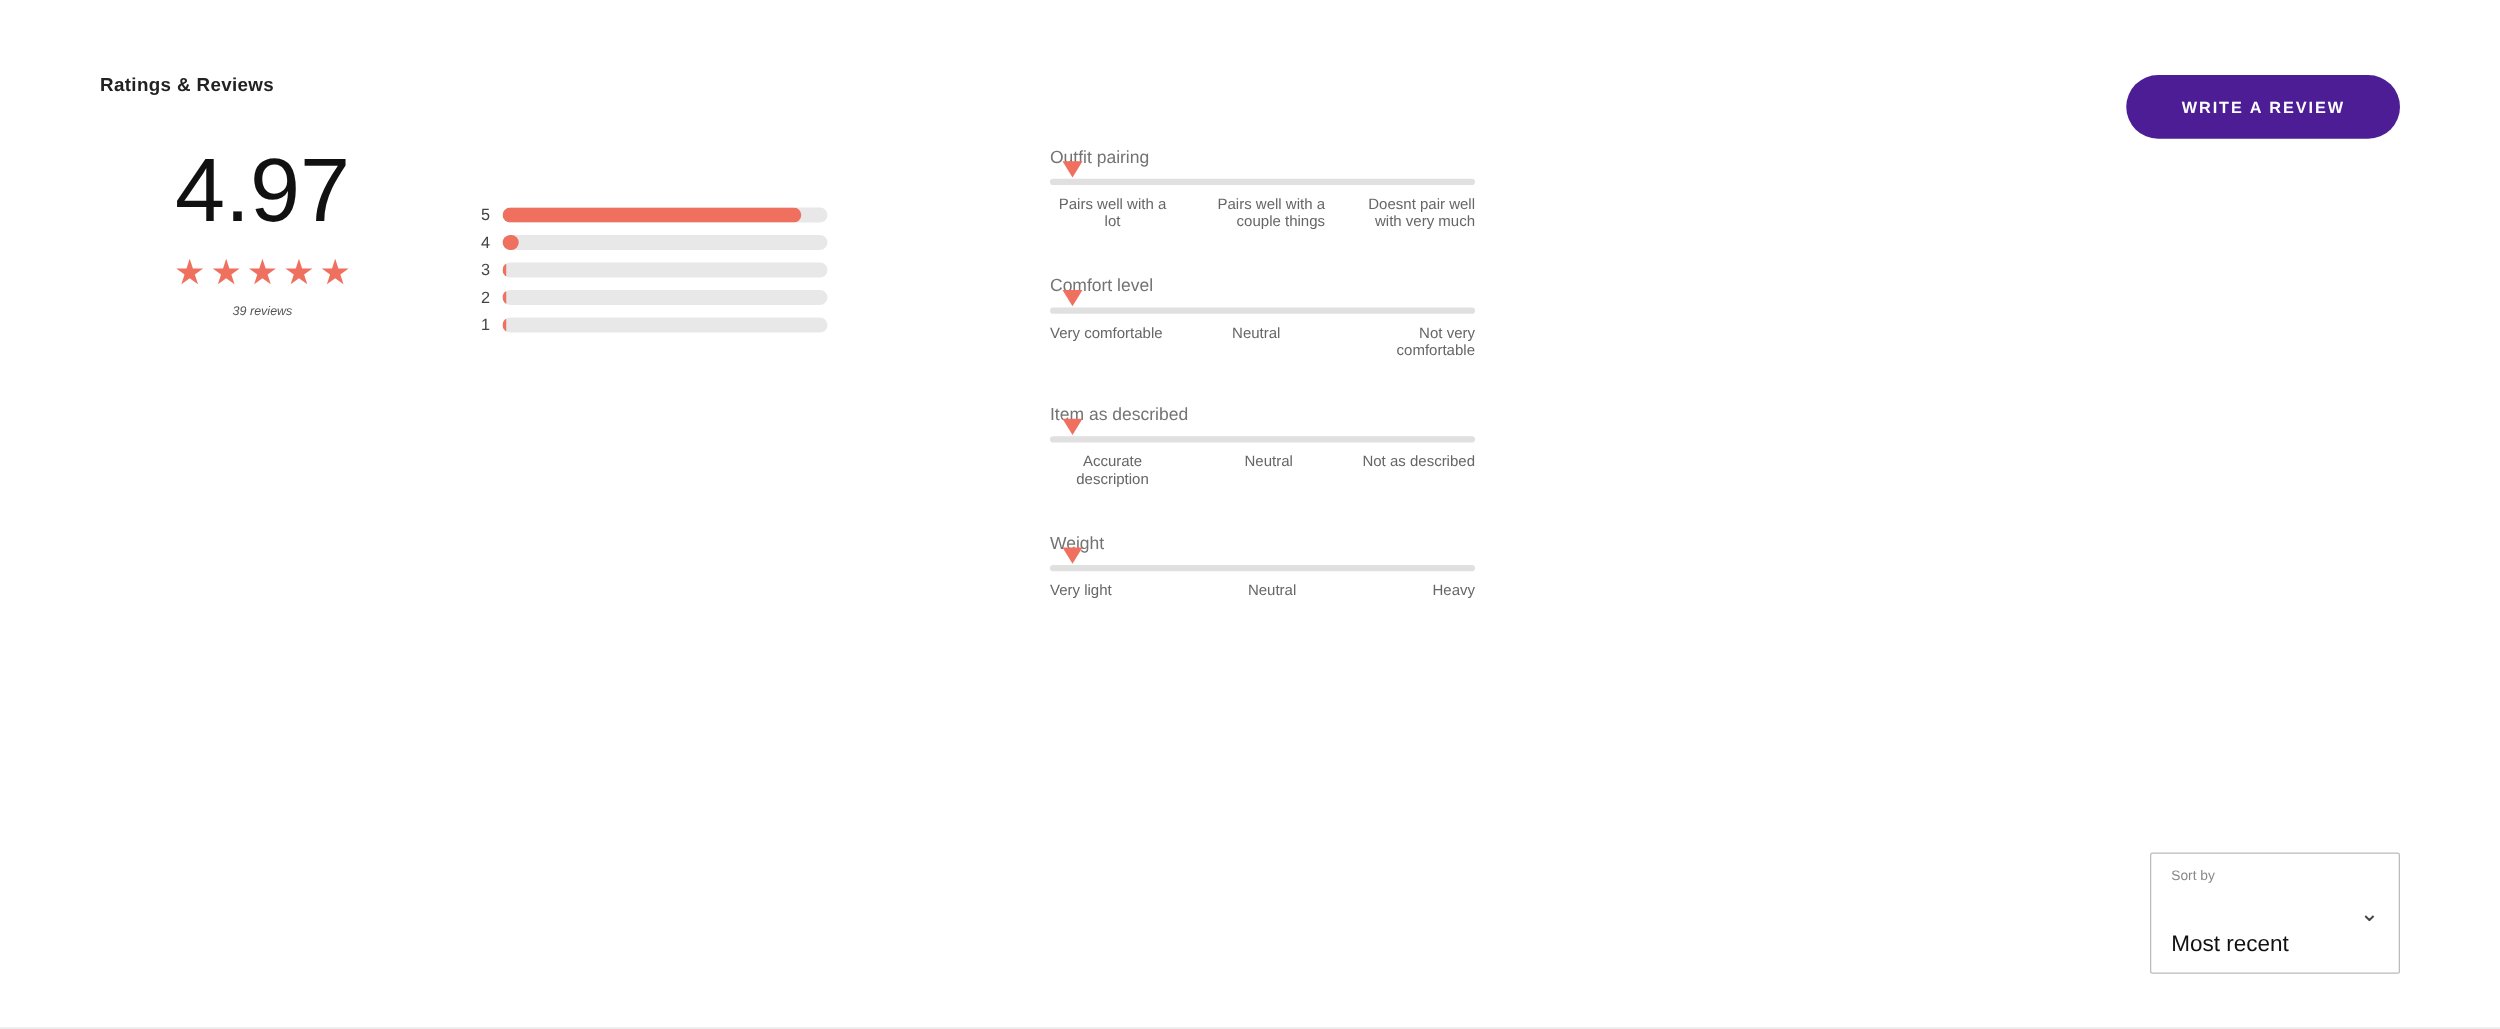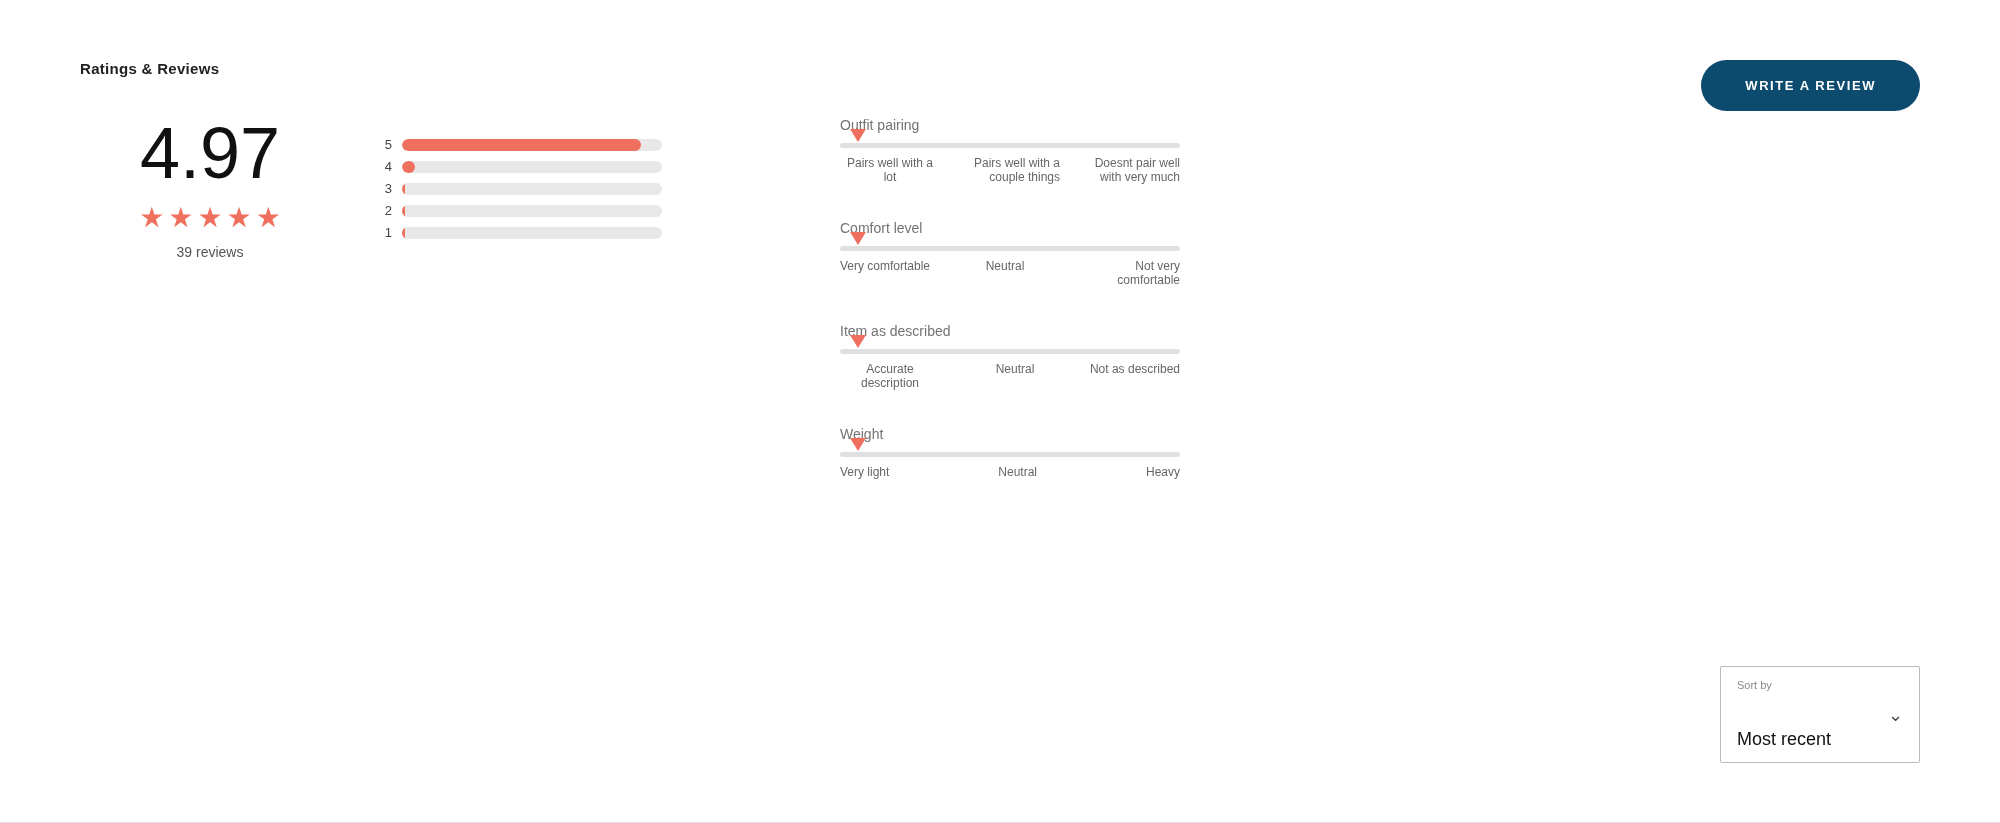--- a/index.html
+++ b/index.html
@@ -44,23 +44,24 @@
     .stars-row {
       display: flex;
       gap: 4px;
       margin-bottom: 10px;
     }
     .star {
       font-size: 28px;
       color: #f07060;
     }
     .review-count {
-      font-size: 14px;
+      font-size: 10px;
       color: #555;
-      margin-bottom: 0;
+      margin-bottom: 12px;
+      font-style: italic;
     }
     
     .bar-chart {
       margin-left: 40px;
       display: flex;
       flex-direction: column;
       gap: 7px;
       min-width: 320px;
     }
     .bar-row {
@@ -139,36 +140,36 @@
     .right-panel {
       position: absolute;
       right: 80px;
       top: 60px;
       display: flex;
       flex-direction: column;
       align-items: flex-end;
       gap: 0;
     }
     .write-review-btn {
-      background: #0c4a6e;
+      background: #4c1d95;
       color: #fff;
       border: none;
       border-radius: 50px;
       padding: 18px 44px;
       font-size: 13px;
       font-weight: 600;
       letter-spacing: 0.12em;
       cursor: pointer;
       text-transform: uppercase;
       margin-bottom: 0;
     }
     .sort-container {
       position: absolute;
       right: 80px;
-      bottom: 60px;
+      bottom: 44px;
       border-radius: 22px;
     }
     .sort-box {
       border: 1.5px solid #bbb;
       border-radius: 2px;
       padding: 12px 20px 12px 16px;
       display: flex;
       flex-direction: column;
       min-width: 200px;
       cursor: pointer;
@@ -197,21 +198,21 @@
     .bottom-divider {
       position: absolute;
       bottom: 0;
       left: 0;
       right: 0;
       height: 1px;
       background: #e0e0e0;
     }
     .left-section {
       display: flex;
-      align-items: center;
+      align-items: flex-end;
       gap: 0;
     }
   </style>
 </head>
 <body>
 
 <div class="page-container">
   <div class="section-title">Ratings &amp; Reviews</div>
 
   <div class="main-content">

